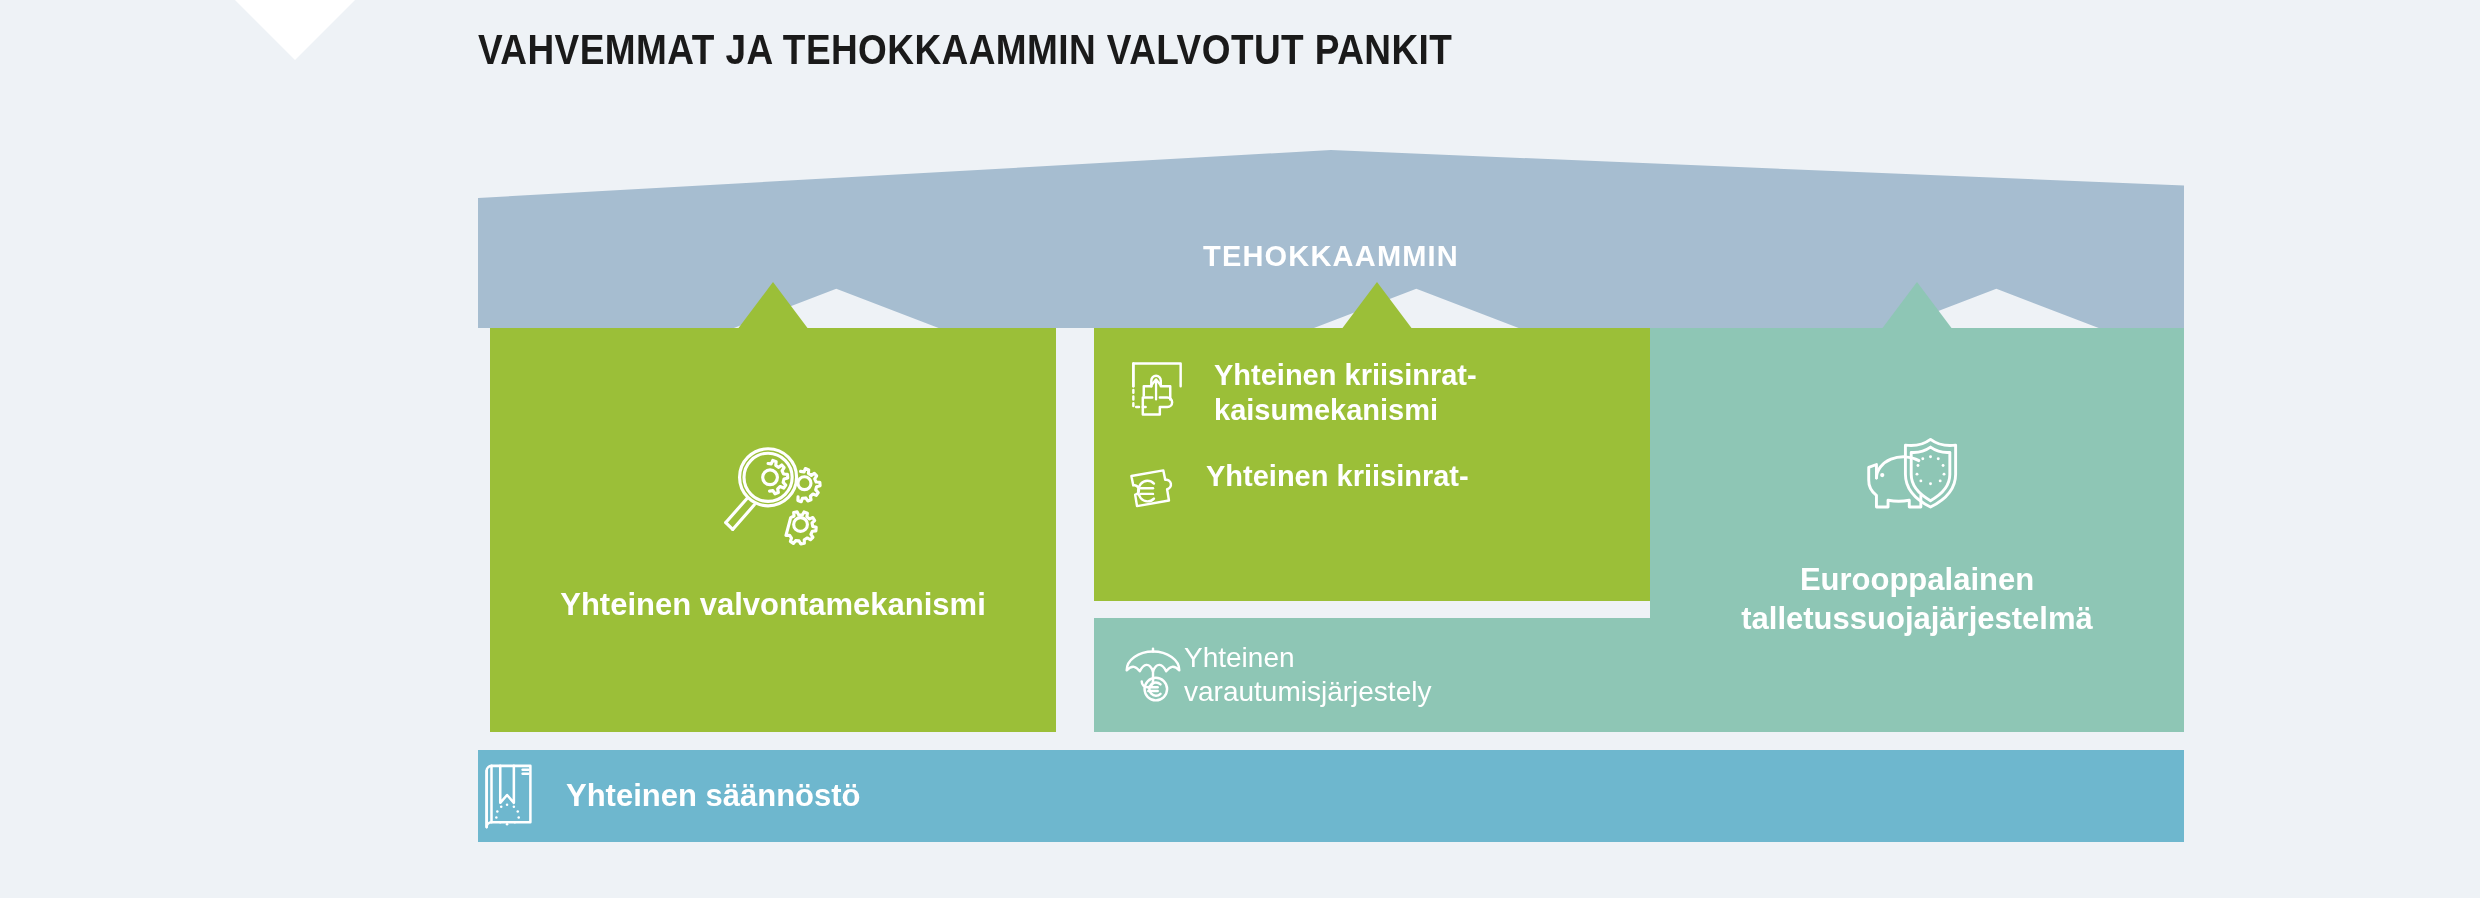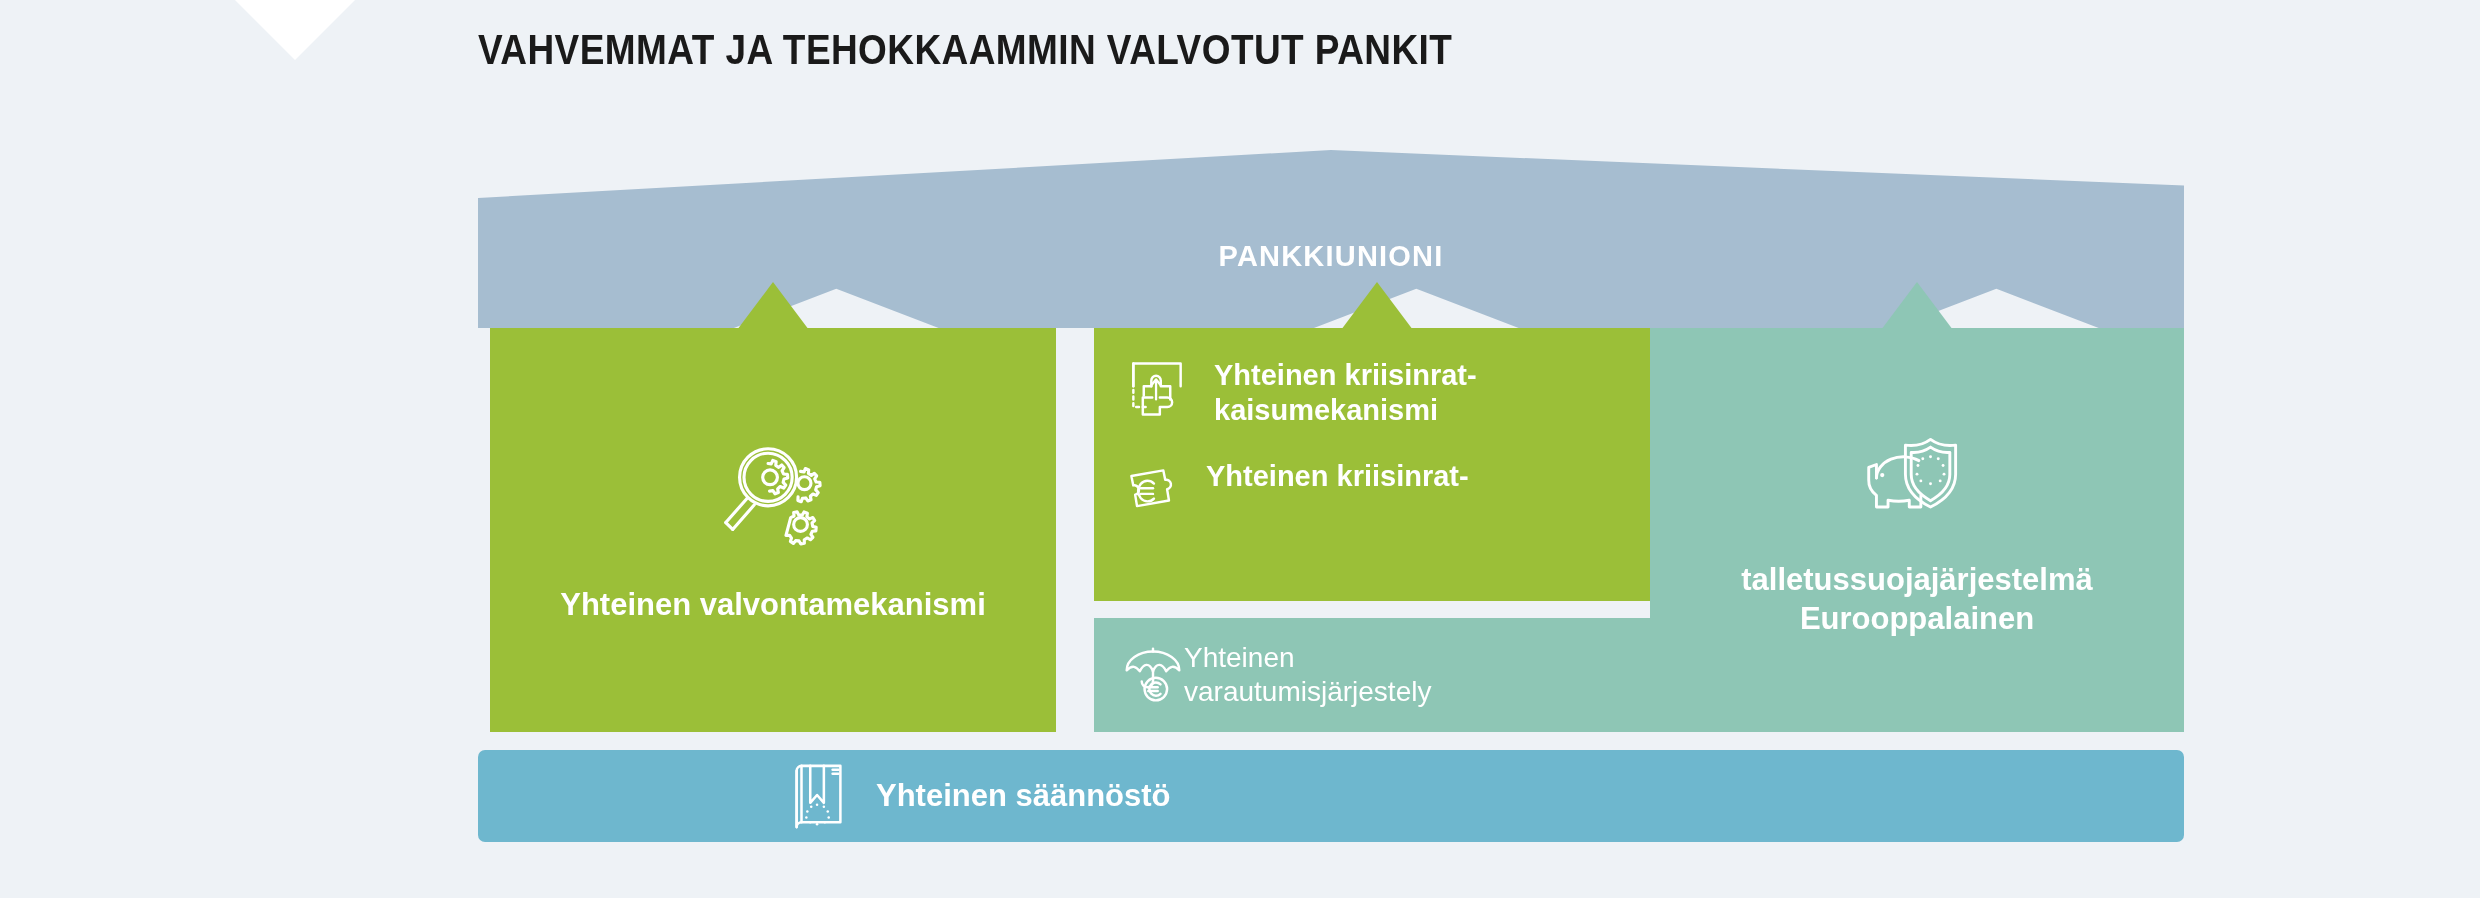--- a/index.html
+++ b/index.html
@@ -127,43 +127,42 @@
     color:#fff;font-weight:700;font-size:31px;text-align:center;
     line-height:1.26;margin-top:26px;
   }
 
   
   .base{
     position:absolute;left:0;top:600px;
     width:1706px;height:92px;
     background:var(--blue);
     display:flex;align-items:center;
-    padding-left:310px;box-sizing:border-box;
+    box-sizing:border-box;
     gap:26px;
-    border-radius:7px;
   }
   .base .label{color:#fff;font-weight:700;font-size:31px;}
 
   svg{display:block;}
 </style>
 </head>
 <body style="background: rgb(238, 242, 246);">
 
 <div id="stage">
 
   <div class="deco-triangle"></div>
 
   <div class="page-title">VAHVEMMAT JA TEHOKKAAMMIN VALVOTUT PANKIT</div>
 
   <div class="house">
 
     <div class="roof-wrap">
       <div class="roof"></div>
       <div style="position:absolute;left:0;right:0;top:90px;text-align:center;">
-        <span style="color:#fff;font-weight:700;font-size:29px;letter-spacing:1.2px;">PANKKIUNIONI</span>
+        <span style="color:#fff;font-weight:700;font-size:29px;letter-spacing:1.2px;">TEHOKKAAMMIN</span>
       </div>
     </div>
 
     <div class="cols">
 
       <div class="col col-left">
         <div class="peak"></div>
         <div class="big-icon">
           <svg width="118" height="118" viewBox="0 0 120 120" fill="none" stroke="#ffffff" stroke-width="3.2" stroke-linecap="round" stroke-linejoin="round">
             <circle cx="55" cy="42" r="29"></circle>
@@ -263,22 +262,22 @@
               <circle cx="82" cy="61" r="1.5"></circle>
                 <circle cx="72" cy="64" r="1.5"></circle>
               <circle cx="62" cy="61" r="1.5"></circle>
                 <circle cx="58" cy="54" r="1.5"></circle>
               <circle cx="59" cy="45" r="1.5"></circle>
                 <circle cx="64" cy="38" r="1.5"></circle>
             </g>
           </svg>
         </div>
         <div class="caption">
+          <div>Eurooppalainen</div>
           <div>talletussuojajärjestelmä</div>
-          <div>Eurooppalainen</div>
         </div>
       </div>
 
     </div>
 
     <div class="base">
       <div class="icon-slot">
         <svg width="62" height="70" viewBox="0 0 62 72" fill="none" stroke="#ffffff" stroke-width="2.6" stroke-linecap="round" stroke-linejoin="round">
           <path d="M8 10 a5 5 0 0 1 5-5 l40 0 0 58 -40 0 a5 5 0 0 0 -5 5z"></path>
           <line x1="8" y1="10" x2="8" y2="68"></line>

